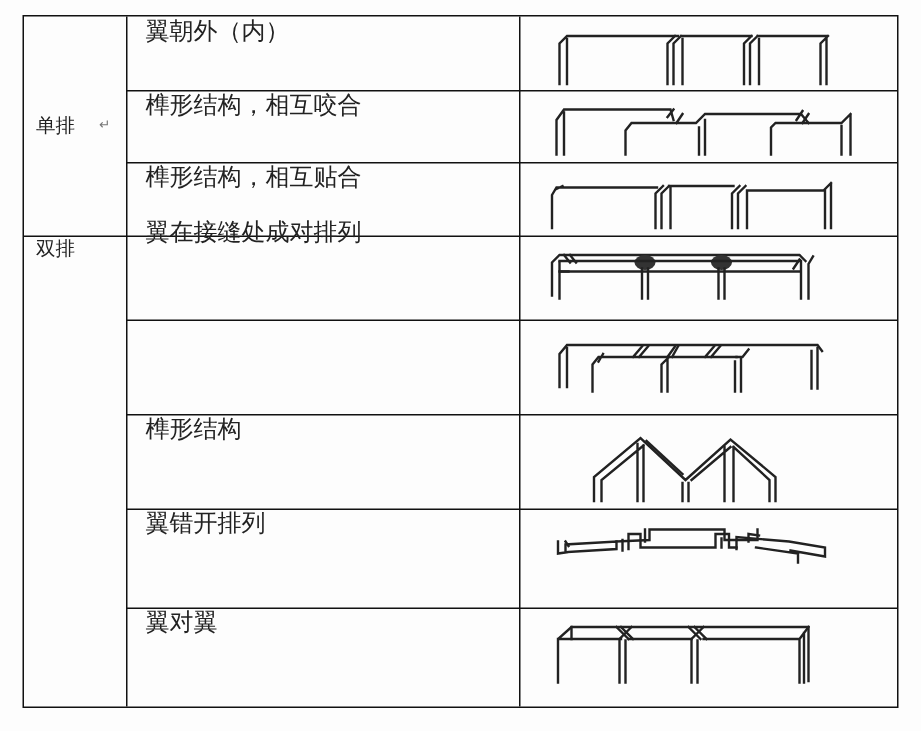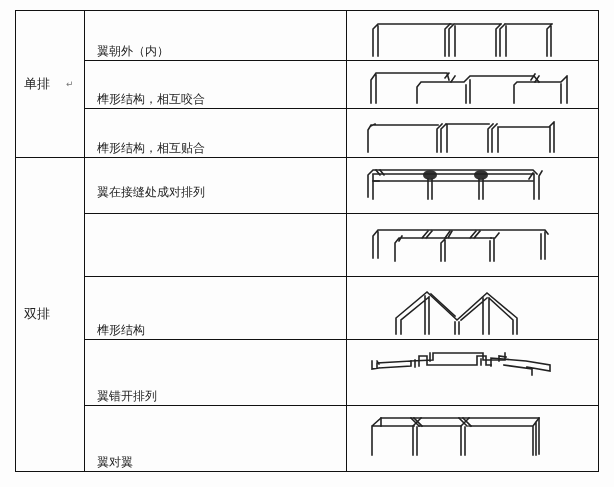--- a/index.html
+++ b/index.html
@@ -4,22 +4,22 @@
 <style>
   html, body { margin:0; padding:0; background:#fdfdfd; }
   body { width:614px; height:487px; position:relative; overflow:hidden;
          font-family:"DejaVu Sans", "Liberation Sans", sans-serif; color:#222; }
   .tbl { position:absolute; left:15px; top:10px; width:584px; height:462px;
          border:1.5px solid #111; box-sizing:border-box; }
   .vline { position:absolute; top:0; bottom:0; width:0; border-left:1.5px solid #111; }
   .hline { position:absolute; height:0; border-top:1.5px solid #111; }
   .cat { position:absolute; left:0; width:69px; font-size:13px;
          display:flex; align-items:center; padding-left:8px; box-sizing:border-box;gap:16px; }
-  .label { position:absolute; left:71px; width:260px; font-size:12px;
-           display:flex; align-items:flex-end; padding-left:10px; box-sizing:border-box; }
+  .label { position:absolute; left:71px; width:260px; font-size:16px;
+           display:flex; align-items:flex-start; padding-left:10px; box-sizing:border-box; }
   .fig { position:absolute; left:333px; width:249px; display:flex;
          align-items:center; justify-content:flex-start; }
   .fig svg { display:block; }
   svg .s { stroke:#222; stroke-width:1.6; fill:none; stroke-linecap:square; }
   svg .f { fill:#333; stroke:none; }
 </style>
 </head>
 <body>
 
 <div class="tbl">
@@ -32,21 +32,21 @@
   <div class="hline" style="top:146px;left:0;right:0"></div>
   <div class="hline" style="top:202px;left:68px;right:0"></div>
   <div class="hline" style="top:265px;left:68px;right:0"></div>
   <div class="hline" style="top:328px;left:68px;right:0"></div>
   <div class="hline" style="top:394px;left:68px;right:0"></div>
 
   <div class="cat" style="top:0;height:146px">
     <span>单排</span>
       <span style="font-size:9px;color:#777">↵</span>
   </div>
-  <div class="cat" style="top:146px;height:314px;align-items:center">
+  <div class="cat" style="top:146px;height:314px;align-items:flex-start">
     <span>双排</span>
   </div>
 
   <div class="label" style="top:0;height:49px">
       <span>翼朝外（内）</span>
     </div>
   <div class="label" style="top:49px;height:48px">
       <span>榫形结构，相互咬合</span>
     </div>
   <div class="label" style="top:97px;height:49px">

